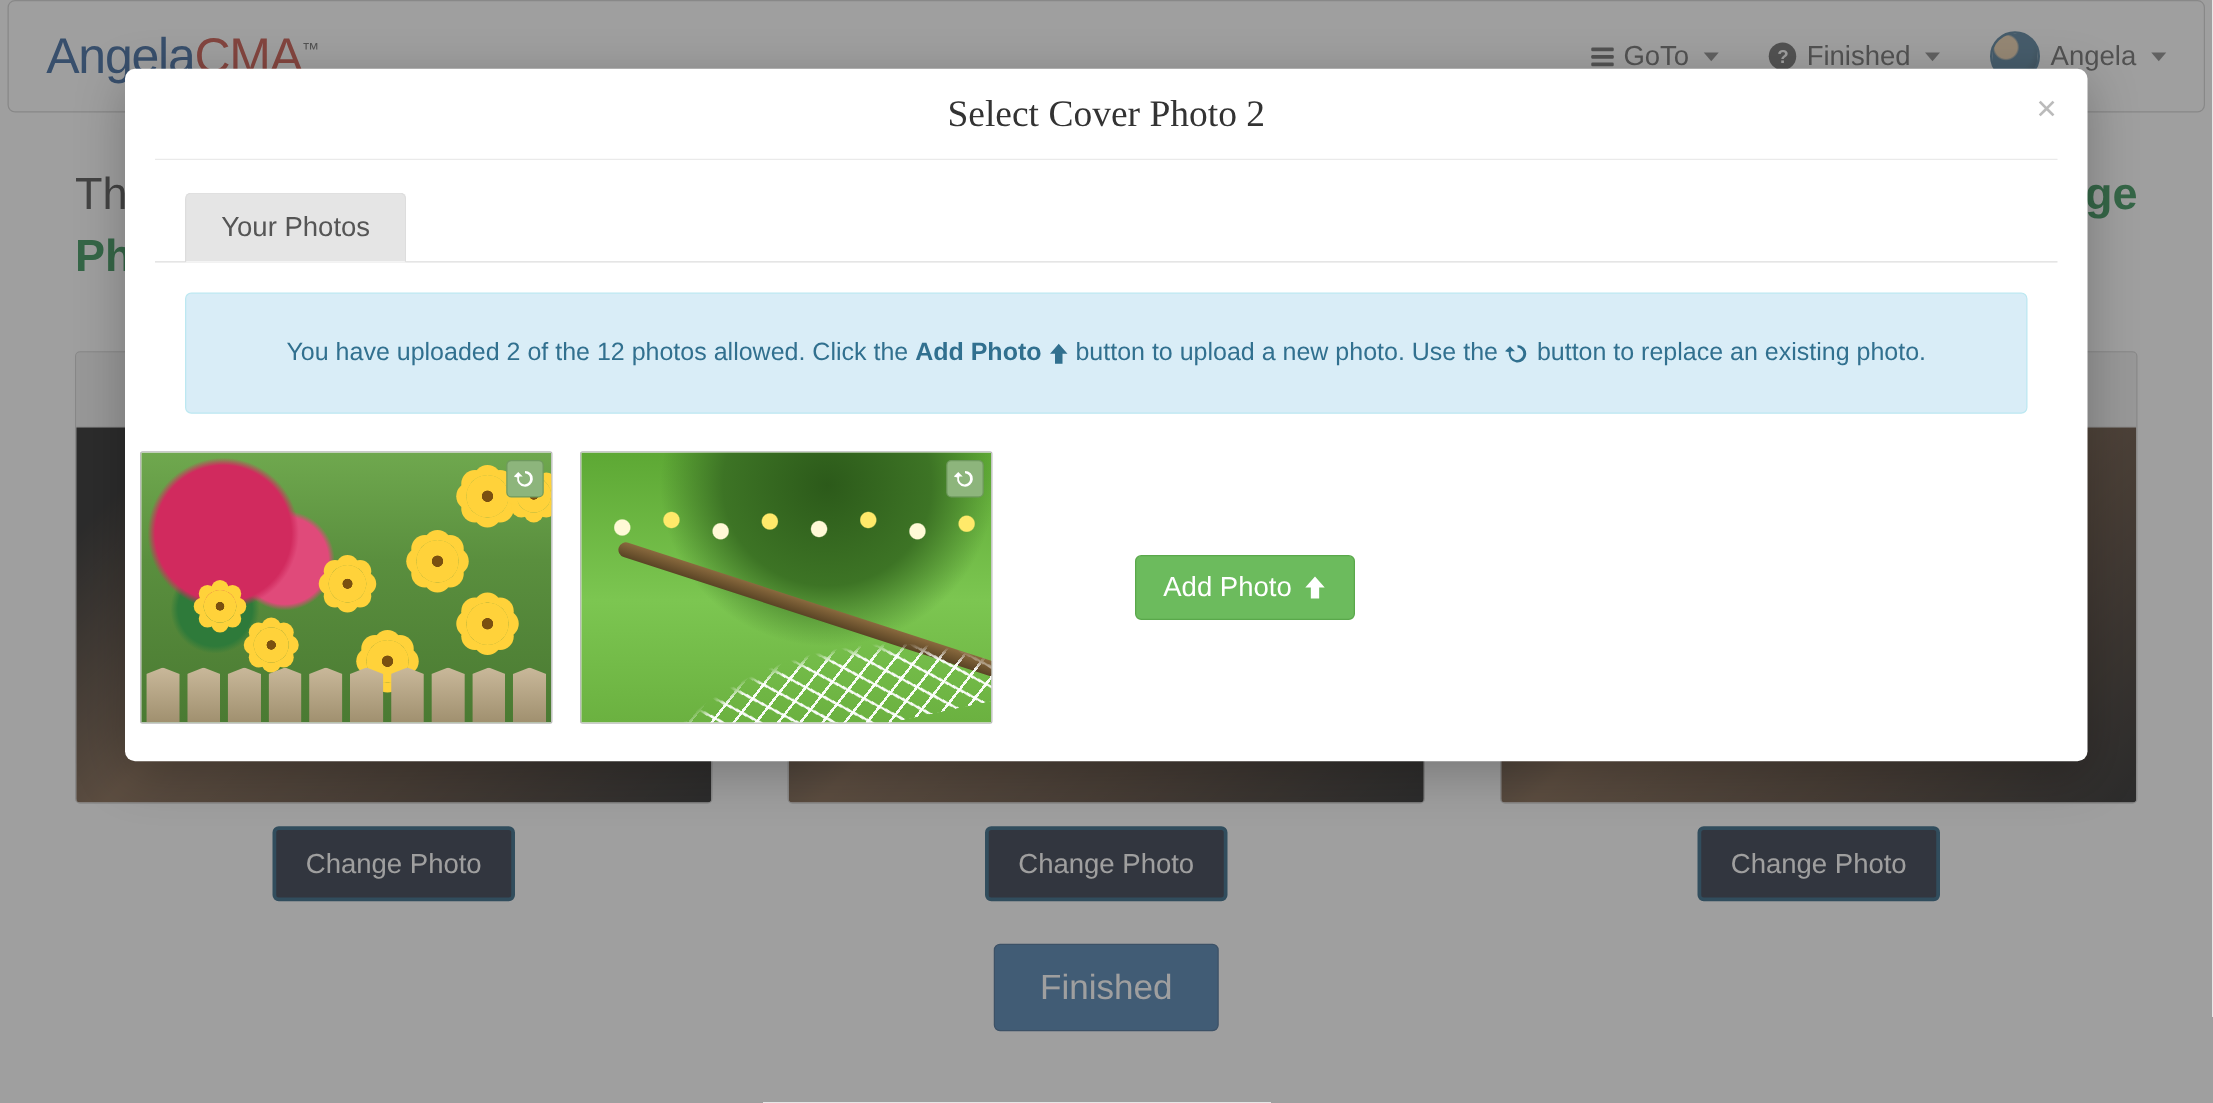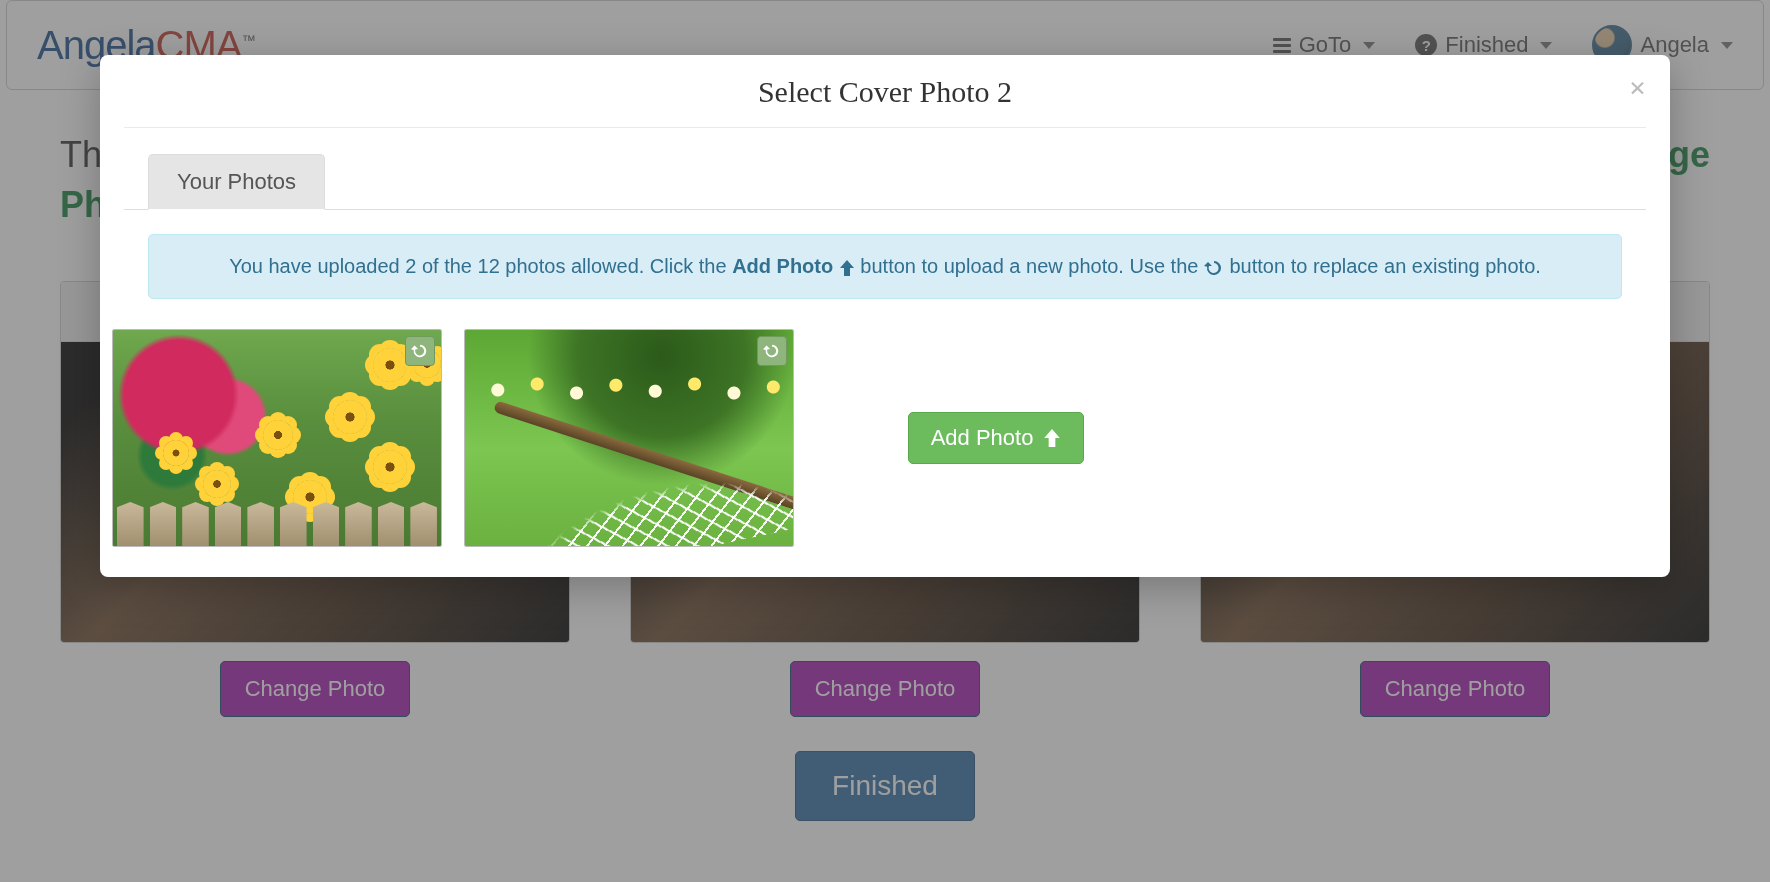--- a/index.html
+++ b/index.html
@@ -102,24 +102,24 @@
     .btn {
       display: inline-flex;
       align-items: center;
       justify-content: center;
       border: none;
       border-radius: 5px;
       cursor: pointer;
       font-size: 22px;
     }
     .btn-success {
-      background: #a21caf;
+      background: #0f172a;
       color: #fff;
       padding: 14px 24px;
-      border: 1px solid #0c4a6e;
+      border: 3px solid #0c4a6e;
     }
     .btn-change { margin-top: 18px; }
     .btn-primary {
       background: #2f6aa3;
       color: #fff;
       padding: 18px 36px;
       font-size: 28px;
       border: 1px solid #245280;
     }
     .finished-row { text-align: center; margin-top: 34px; }
@@ -192,21 +192,21 @@
       color: #555;
       border-bottom: 1px solid #fff;
     }
 
     .info-box {
       margin: 24px 48px 0 48px;
       background: #d9edf7;
       border: 1px solid #bce8f1;
       color: #31708f;
       border-radius: 5px;
-      padding: 20px 30px;
+      padding: 36px 30px;
       font-size: 20px;
       text-align: center;
     }
     .info-box .bold { font-weight: 700; }
     .arrow-up-inline, .cycle-inline {
       display: inline-block;
       vertical-align: middle;
     }
     .arrow-up-inline svg, .cycle-inline svg { display: block; }
 

